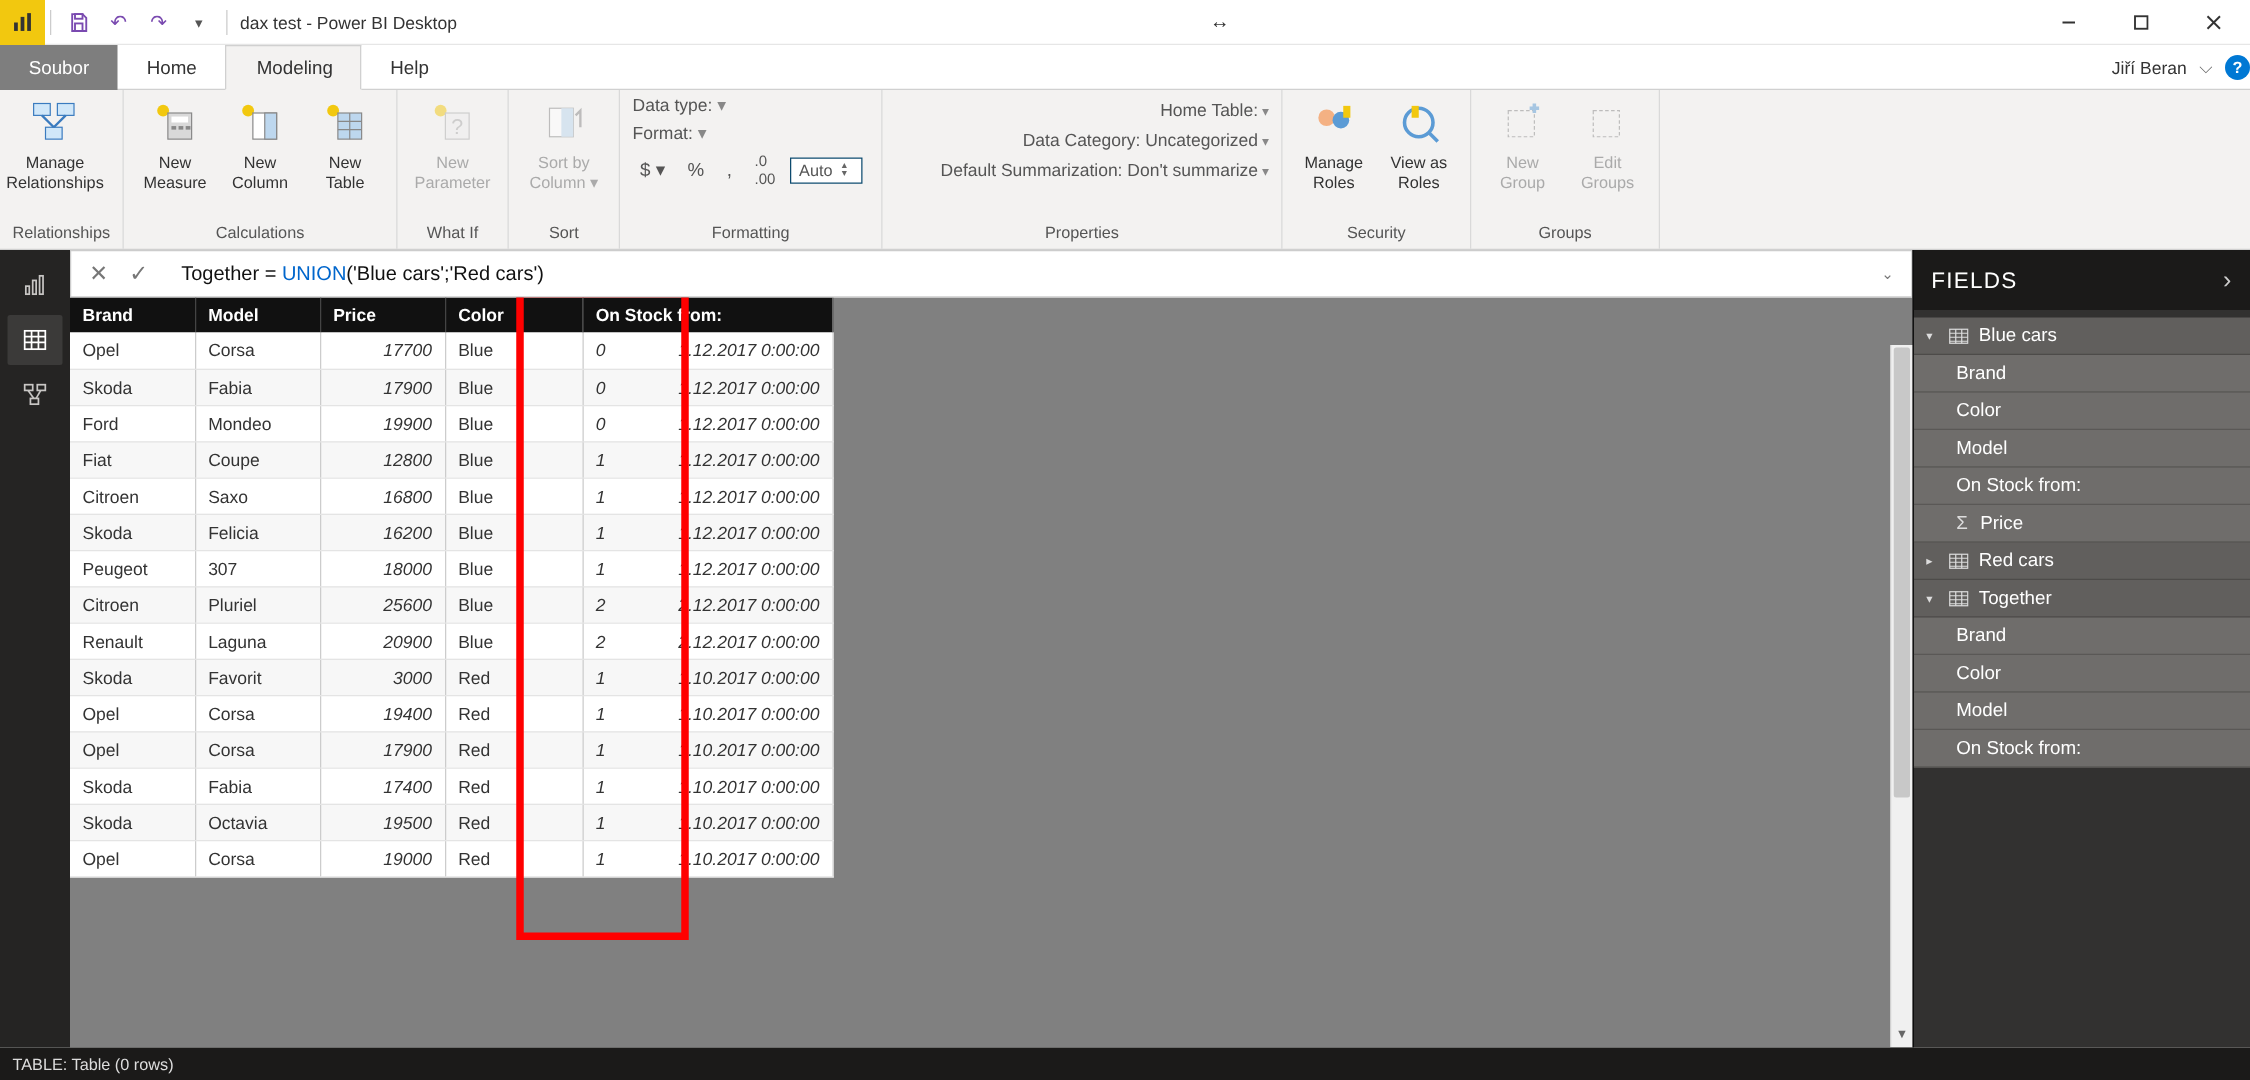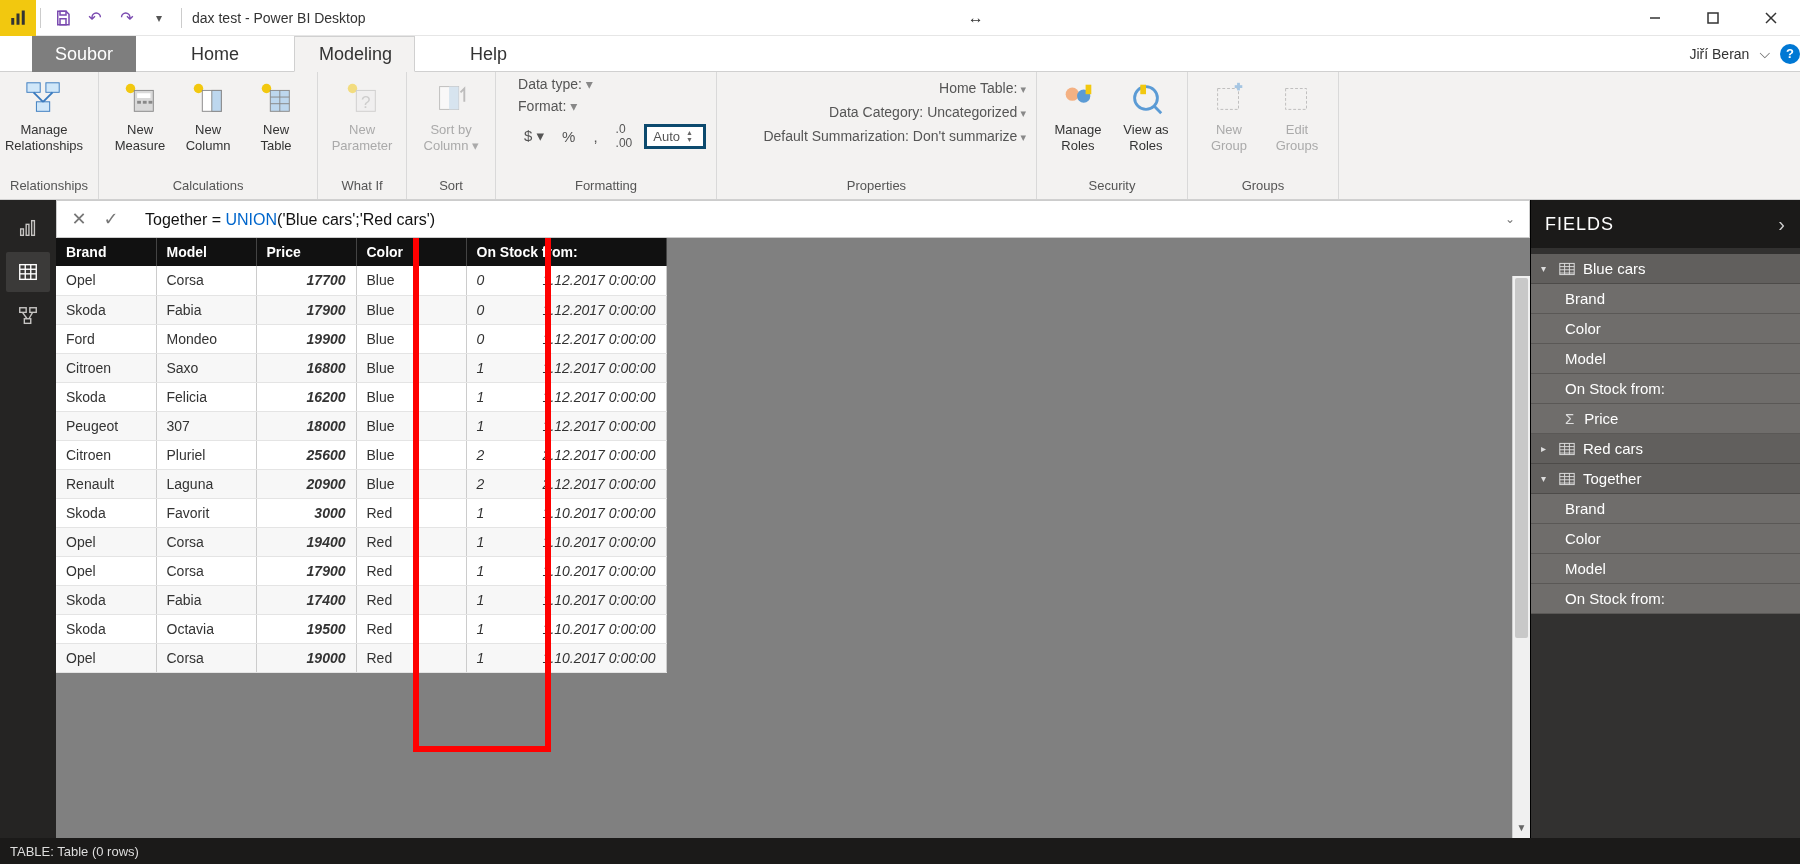--- a/index.html
+++ b/index.html
@@ -10,62 +10,62 @@
   .titlebar .logo svg { width: 18px; height: 18px; }
   .qat { display:flex; align-items:center; gap:4px; padding: 0 4px; }
   .qat-btn { width:28px; height:28px; display:flex;align-items:center;justify-content:center; color:#7a4ab0; font-size:16px; cursor:pointer; }
   .qat-sep { width:1px; height:20px; background:#ccc; margin: 0 4px; }
   .title-text { font-size: 14px; color: #333; margin-left: 6px; }
   .winbtns { margin-left:auto; display:flex; }
   .winbtn { width: 58px; height:36px; display:flex;align-items:center;justify-content:center; font-size:14px; color:#333; cursor:pointer;}
   .resize-icon { margin-right: 40px; color:#333; display:flex;align-items:center;}
   
   .tabs { height: 36px; background:#fff; display:flex; align-items:stretch; border-bottom:1px solid #d0d0d0; }
-  .tab { padding: 0 22px; display:flex;align-items:center; font-size:18px; color:#333; cursor:pointer; border:1px solid transparent; border-bottom:none; margin-bottom:-1px;margin-left:32px;}
+  .tab { padding: 0 22px; display:flex;align-items:center; font-size:15px; color:#333; cursor:pointer; border:1px solid transparent; border-bottom:none; margin-bottom:-1px;}
   .tab.file { background:#7e7e7e; color:#fff; font-weight:400; }
   .tab.active { background:#f3f2f1; border:1px solid #d0d0d0; border-bottom:1px solid #f3f2f1;padding-left:24px;}
   .user-area { margin-left:auto; display:flex; align-items:center; gap:10px; padding-right:0; font-size:14px; color:#333;}
   .user-area .chev { color:#666; }
   .help-circle { width:20px;height:20px;border-radius:50%;background:#0078d4;color:#fff;display:flex;align-items:center;justify-content:center;font-size:13px;font-weight:bold;}
   
   .ribbon { height: 128px; background:#f3f2f1; display:flex; border-bottom:1px solid #d0d0d0; }
   .rgroup { border-right:1px solid #d9d9d9; display:flex; flex-direction:column; padding: 4px 10px 0 10px; min-width:80px;}
   .rgroup-body { flex:1; display:flex; align-items:flex-start; gap:6px; }
   .rgroup-label { text-align:center; font-size:13px; color:#555; padding:4px 0 6px;}
   .rbtn { display:flex; flex-direction:column; align-items:center; width:68px; padding-top:2px; cursor:pointer; text-align:center; font-size:13px; color:#333; line-height:1.2;}
   .rbtn .ricon { width:40px; height:40px; display:flex;align-items:center;justify-content:center; margin-bottom:4px;}
   .rbtn.disabled { color:#aaa; }
   .ricon svg { width:38px;height:38px; }
   .rnarrow { width:62px;}
-  .rgroup.formatting .rgroup-body { flex-direction:column; align-items:flex-start; gap:6px;margin-left:12px; }
+  .rgroup.formatting .rgroup-body { flex-direction:column; align-items:flex-start; gap:6px; }
   .formatting-row { display:flex; align-items:center; gap:6px; font-size:14px; color:#555; }
   .formatting-row .drop::after{content:" ▾"; color:#888;}
   .fmt-small-btn { padding:2px 6px; font-size:15px; color:#555;}
-  .auto-box { background:#fff; border:3px solid #0c4a6e; padding:2px 10px 2px 6px; font-size:13px; display:flex;align-items:center; gap:4px;}
+  .auto-box { background:#fff; border:1px solid #0c4a6e; padding:2px 10px 2px 6px; font-size:13px; display:flex;align-items:center; gap:4px;}
   .auto-box .spin { display:flex; flex-direction:column; font-size:7px; line-height:7px; color:#666; margin-left:2px;}
   .rgroup.properties .rgroup-body { flex-direction:column; align-items:flex-end; gap:8px; font-size:14px; color:#555; padding-top:4px;}
   .prop-row::after{ content:" ▾"; color:#888; font-size:11px;}
   
   .main { position:absolute; top:200px; left:0; right:0; bottom:26px; display:flex; }
   .leftnav { width:56px; background:#252423; display:flex; flex-direction:column; align-items:center; padding-top:8px; gap:4px;}
   .navbtn { width:44px; height:40px; display:flex;align-items:center;justify-content:center; color:#c8c6c4; cursor:pointer; border-radius:2px;}
   .navbtn.active { background:#3b3a39; color:#fff; }
   .navbtn svg{ width:22px;height:22px; }
   .center { flex:1; background:#808080; display:flex; flex-direction:column; min-width:0;}
   .formula-bar { height:38px; background:#fff; border:1px solid #ccc; margin:0; display:flex; align-items:center; padding:0 8px; gap:4px;}
   .fb-btn { width:28px;height:28px;display:flex;align-items:center;justify-content:center;color:#777; cursor:pointer; font-size:18px;}
   .fb-input { flex:1; font-family: Consolas, monospace; font-size:16px; color:#111; white-space:pre; padding-left:16px;}
   .fb-input .kw{ color:#0066cc; }
   .fb-chev { color:#777; font-size:12px; padding:0 6px;}
   .table-wrap { flex:1; position:relative; overflow:hidden;}
   table.data { border-collapse:collapse; background:#fff; position:absolute; top:0; left:0; }
   table.data th { background:#111; color:#fff; font-weight:bold; font-size:14px; text-align:left; padding:6px 10px; border-right:1px solid #444;}
   table.data td { font-size:14px; padding:5px 10px; border-right:1px solid #ccc; border-bottom:1px solid #e4e4e4; background:#fff; color:#333; height:29px;}
   table.data tr:nth-child(odd) td { background:#f7f7f7; }
-  .col-price { text-align:right; font-style:italic;font-weight:bold;}
+  .col-price { text-align:right; font-style:italic;}
   .col-date { font-style:italic; text-align:right;}
   .red-box { position:absolute; border:6px solid red; pointer-events:none; z-index:50;}
   .vscroll { position:absolute; right:0; top:38px; bottom:0; width:18px; background:#f0f0f0; border-left:1px solid #d0d0d0;}
   .vscroll .thumb{ position:absolute; left:2px; right:2px; top:2px; height:360px; background:#c8c8c8; border-radius:2px;}
   .vscroll .arrow{ position:absolute; left:0;right:0; height:16px; text-align:center; font-size:10px; color:#666;}
   
   .fields { width:270px; background:#323130; color:#fff; display:flex; flex-direction:column; border-left:1px solid #000;}
   .fields-head { background:#1b1a19; height:48px; display:flex;align-items:center; padding:0 14px; font-weight:normal; font-size:18px; letter-spacing:1px; justify-content:space-between;}
   .search-box { margin:8px; background:#1b1a19; border:1px solid #555; height:36px; display:flex;align-items:center; padding:0 10px; gap:10px; color:#aaa; font-size:15px;}
   .field-list { flex:1; overflow:auto; padding: 6px 0;}
@@ -383,20 +383,27 @@
               <td class="col-price">17900</td>
               <td>Blue</td>
               <td class="col-date"><span style="float:left;font-style:italic">0</span>&nbsp;&nbsp;1.12.2017 0:00:00</td>
             </tr>
             <tr>
               <td>Ford</td>
               <td>Mondeo</td>
               <td class="col-price">19900</td>
               <td>Blue</td>
               <td class="col-date"><span style="float:left;font-style:italic">0</span>&nbsp;&nbsp;1.12.2017 0:00:00</td>
+            </tr>
+            <tr>
+              <td>Fiat</td>
+              <td>Coupe</td>
+              <td class="col-price">12800</td>
+              <td>Blue</td>
+              <td class="col-date"><span style="float:left;font-style:italic">1</span>&nbsp;&nbsp;1.12.2017 0:00:00</td>
             </tr>
             <tr>
               <td>Citroen</td>
               <td>Saxo</td>
               <td class="col-price">16800</td>
               <td>Blue</td>
               <td class="col-date"><span style="float:left;font-style:italic">1</span>&nbsp;&nbsp;1.12.2017 0:00:00</td>
             </tr>
             <tr>
               <td>Skoda</td>

